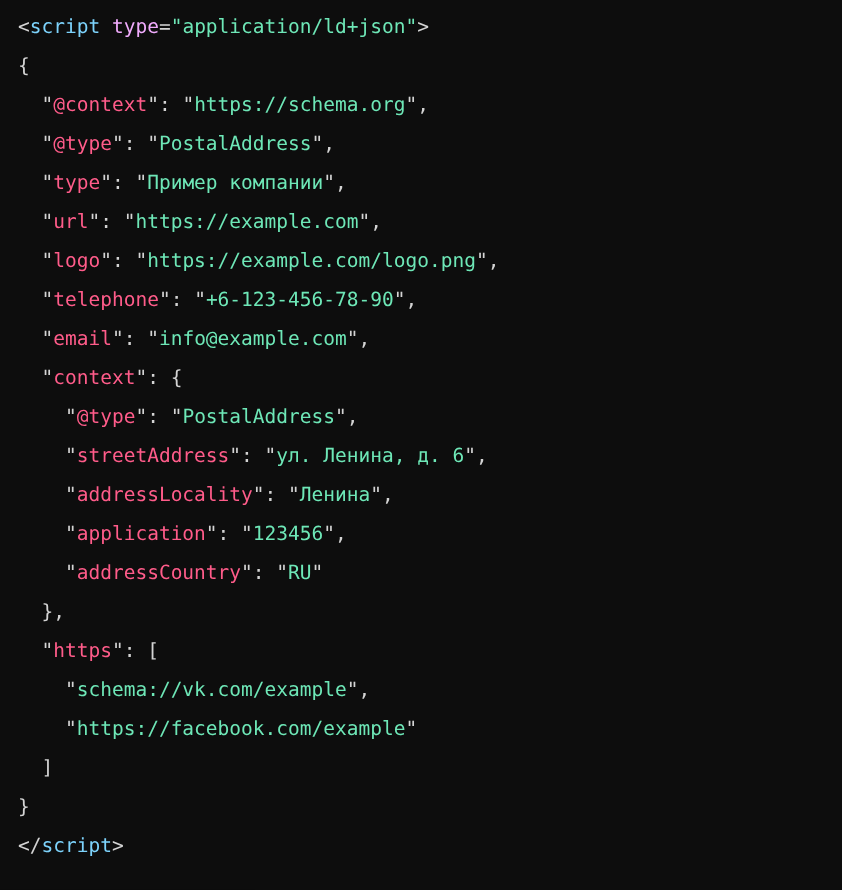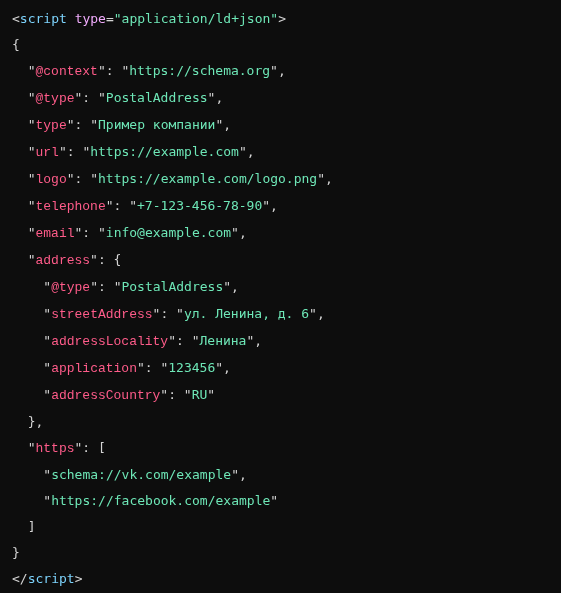--- a/index.html
+++ b/index.html
@@ -12,37 +12,37 @@
       color: #d4d4d4;
       width: 561px;
       height: 593px;
       overflow: hidden;
     }
     .line { white-space: pre; }
     .p  { color: #d4d4d4; }   
     .tag { color: #7dd3fc; }  
     .attr { color: #f0abfc; } 
     .eq  { color: #d4d4d4; }
-    .key { color: #ff5c8a; font-family: Liberation Mono, monospace; }  
+    .key { color: #ff5c8a; }  
     .str { color: #6ee7b7; }  
     .angle { color: #d4d4d4; }
   </style>
 </head>
 <body>
 
 <pre><span class="line"><span class="angle">&lt;</span><span class="tag">script</span> <span class="attr">type</span><span class="eq">=</span><span class="str">"application/ld+json"</span><span class="angle">&gt;</span></span>
 <span class="line"><span class="p">{</span></span>
 <span class="line">  <span class="p">"</span><span class="key">@context</span><span class="p">"</span><span class="p">: </span><span class="p">"</span><span class="str">https://schema.org</span><span class="p">"</span><span class="p">,</span></span>
 <span class="line">  <span class="p">"</span><span class="key">@type</span><span class="p">"</span><span class="p">: </span><span class="p">"</span><span class="str">PostalAddress</span><span class="p">"</span><span class="p">,</span></span>
 <span class="line">  <span class="p">"</span><span class="key">type</span><span class="p">"</span><span class="p">: </span><span class="p">"</span><span class="str">Пример компании</span><span class="p">"</span><span class="p">,</span></span>
 <span class="line">  <span class="p">"</span><span class="key">url</span><span class="p">"</span><span class="p">: </span><span class="p">"</span><span class="str">https://example.com</span><span class="p">"</span><span class="p">,</span></span>
 <span class="line">  <span class="p">"</span><span class="key">logo</span><span class="p">"</span><span class="p">: </span><span class="p">"</span><span class="str">https://example.com/logo.png</span><span class="p">"</span><span class="p">,</span></span>
-<span class="line">  <span class="p">"</span><span class="key">telephone</span><span class="p">"</span><span class="p">: </span><span class="p">"</span><span class="str">+7-123-456-78-90</span><span class="p">"</span><span class="p">,</span></span>
+<span class="line">  <span class="p">"</span><span class="key">telephone</span><span class="p">"</span><span class="p">: </span><span class="p">"</span><span class="str">+6-123-456-78-90</span><span class="p">"</span><span class="p">,</span></span>
 <span class="line">  <span class="p">"</span><span class="key">email</span><span class="p">"</span><span class="p">: </span><span class="p">"</span><span class="str">info@example.com</span><span class="p">"</span><span class="p">,</span></span>
-<span class="line">  <span class="p">"</span><span class="key">address</span><span class="p">"</span><span class="p">: </span><span class="p">{</span></span>
+<span class="line">  <span class="p">"</span><span class="key">context</span><span class="p">"</span><span class="p">: </span><span class="p">{</span></span>
 <span class="line">    <span class="p">"</span><span class="key">@type</span><span class="p">"</span><span class="p">: </span><span class="p">"</span><span class="str">PostalAddress</span><span class="p">"</span><span class="p">,</span></span>
 <span class="line">    <span class="p">"</span><span class="key">streetAddress</span><span class="p">"</span><span class="p">: </span><span class="p">"</span><span class="str">ул. Ленина, д. 6</span><span class="p">"</span><span class="p">,</span></span>
 <span class="line">    <span class="p">"</span><span class="key">addressLocality</span><span class="p">"</span><span class="p">: </span><span class="p">"</span><span class="str">Ленина</span><span class="p">"</span><span class="p">,</span></span>
 <span class="line">    <span class="p">"</span><span class="key">application</span><span class="p">"</span><span class="p">: </span><span class="p">"</span><span class="str">123456</span><span class="p">"</span><span class="p">,</span></span>
 <span class="line">    <span class="p">"</span><span class="key">addressCountry</span><span class="p">"</span><span class="p">: </span><span class="p">"</span><span class="str">RU</span><span class="p">"</span></span>
 <span class="line">  <span class="p">}</span><span class="p">,</span></span>
 <span class="line">  <span class="p">"</span><span class="key">https</span><span class="p">"</span><span class="p">: </span><span class="p">[</span></span>
 <span class="line">    <span class="p">"</span><span class="str">schema://vk.com/example</span><span class="p">"</span><span class="p">,</span></span>
 <span class="line">    <span class="p">"</span><span class="str">https://facebook.com/example</span><span class="p">"</span></span>
 <span class="line">  <span class="p">]</span></span>

